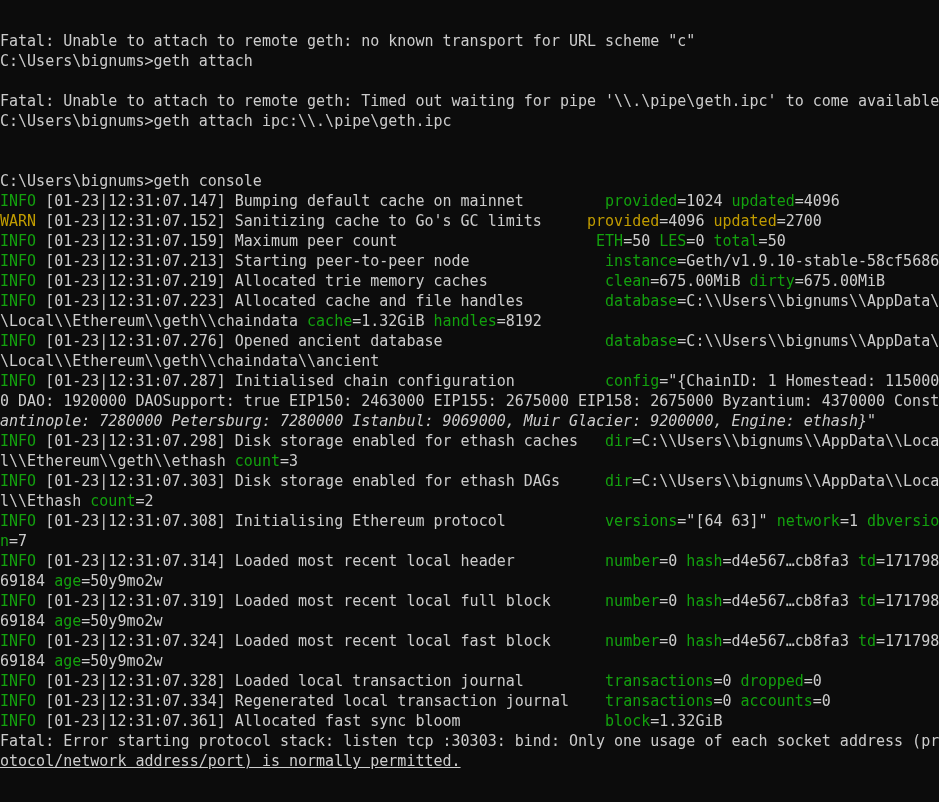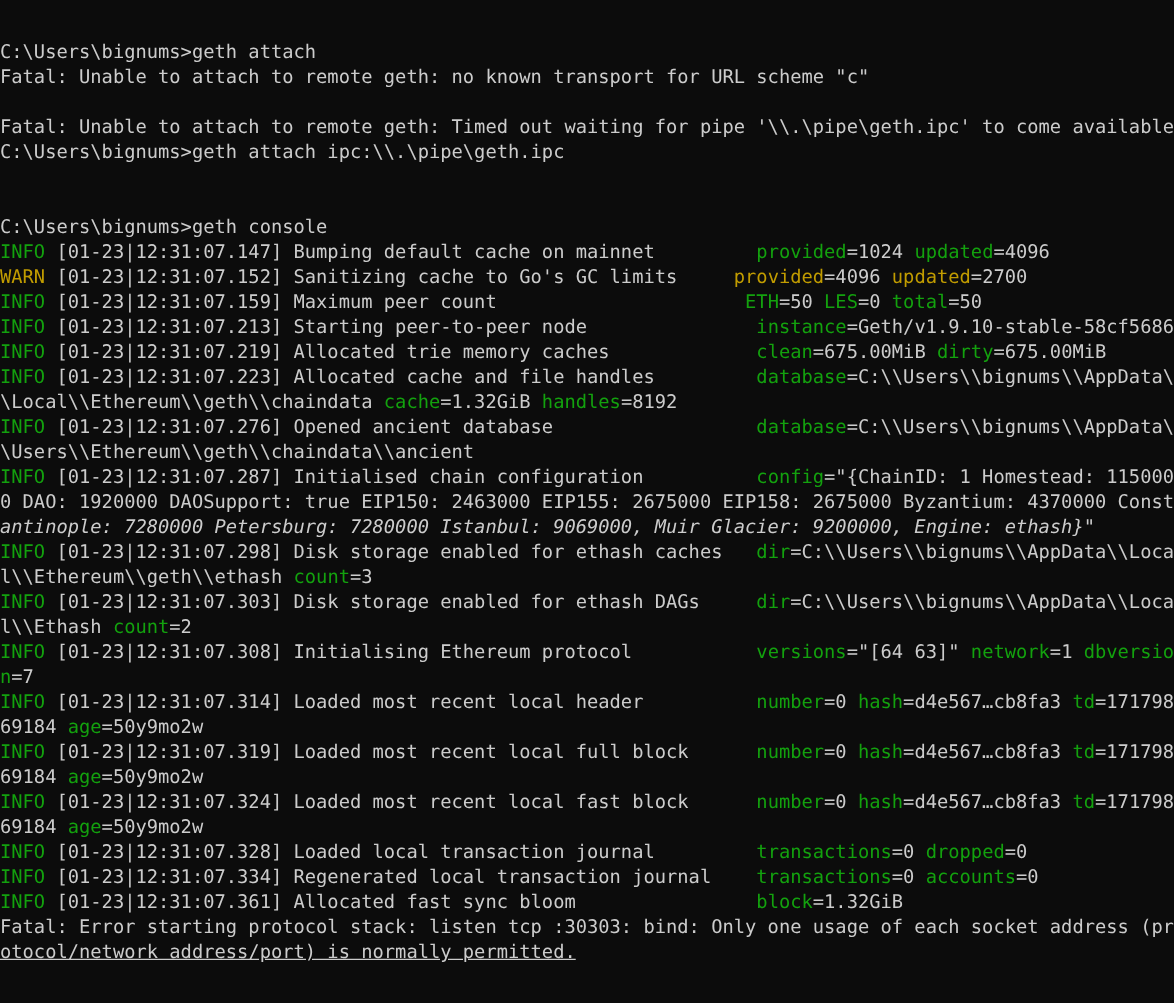--- a/index.html
+++ b/index.html
@@ -40,37 +40,37 @@
   .c-white  { color: #cccccc; }
   .c-dgreen { color: #13a10e; }
   .c-yellow { color: #c19c00; }
 </style>
 </head>
 <body style="background: rgb(12, 12, 12);">
 
 <div id="terminal" style="background: rgb(12, 12, 12);">
   <div id="screen">
       <div class="line">&nbsp;</div>
+      <div class="line"><span class="seg c-white" style="color: rgb(204, 204, 204);">Fatal: Unable to attach to remote geth: no known transport for URL scheme "c"</span></div>
       <div class="line"><span class="seg c-white" style="color: rgb(204, 204, 204);">C:\Users\bignums&gt;geth attach</span></div>
-      <div class="line"><span class="seg c-white" style="color: rgb(204, 204, 204);">Fatal: Unable to attach to remote geth: no known transport for URL scheme "c"</span></div>
       <div class="line">&nbsp;</div>
       <div class="line"><span class="seg c-white" style="color: rgb(204, 204, 204);">Fatal: Unable to attach to remote geth: Timed out waiting for pipe '\\.\pipe\geth.ipc' to come available</span></div>
       <div class="line"><span class="seg c-white" style="color: rgb(204, 204, 204);">C:\Users\bignums&gt;geth attach ipc:\\.\pipe\geth.ipc</span></div>
       <div class="line">&nbsp;</div>
       <div class="line">&nbsp;</div>
       <div class="line"><span class="seg c-white" style="color: rgb(204, 204, 204);">C:\Users\bignums&gt;geth console</span></div>
       <div class="line"><span class="seg c-dgreen" style="color: rgb(19, 161, 14);">INFO </span><span class="seg c-white" style="color: rgb(204, 204, 204);">[01-23|12:31:07.147] Bumping default cache on mainnet         </span><span class="seg c-dgreen" style="color: rgb(19, 161, 14);">provided</span><span class="seg c-white" style="color: rgb(204, 204, 204);">=1024 </span><span class="seg c-dgreen" style="color: rgb(19, 161, 14);">updated</span><span class="seg c-white" style="color: rgb(204, 204, 204);">=4096</span></div>
       <div class="line"><span class="seg c-yellow" style="color: rgb(193, 156, 0);">WARN </span><span class="seg c-white" style="color: rgb(204, 204, 204);">[01-23|12:31:07.152] Sanitizing cache to Go's GC limits     </span><span class="seg c-yellow" style="color: rgb(193, 156, 0);">provided</span><span class="seg c-white" style="color: rgb(204, 204, 204);">=4096 </span><span class="seg c-yellow" style="color: rgb(193, 156, 0);">updated</span><span class="seg c-white" style="color: rgb(204, 204, 204);">=2700</span></div>
       <div class="line"><span class="seg c-dgreen" style="color: rgb(19, 161, 14);">INFO </span><span class="seg c-white" style="color: rgb(204, 204, 204);">[01-23|12:31:07.159] Maximum peer count                      </span><span class="seg c-dgreen" style="color: rgb(19, 161, 14);">ETH</span><span class="seg c-white" style="color: rgb(204, 204, 204);">=50 </span><span class="seg c-dgreen" style="color: rgb(19, 161, 14);">LES</span><span class="seg c-white" style="color: rgb(204, 204, 204);">=0 </span><span class="seg c-dgreen" style="color: rgb(19, 161, 14);">total</span><span class="seg c-white" style="color: rgb(204, 204, 204);">=50</span></div>
       <div class="line"><span class="seg c-dgreen" style="color: rgb(19, 161, 14);">INFO </span><span class="seg c-white" style="color: rgb(204, 204, 204);">[01-23|12:31:07.213] Starting peer-to-peer node               </span><span class="seg c-dgreen" style="color: rgb(19, 161, 14);">instance</span><span class="seg c-white" style="color: rgb(204, 204, 204);">=Geth/v1.9.10-stable-58cf5686</span></div>
       <div class="line"><span class="seg c-dgreen" style="color: rgb(19, 161, 14);">INFO </span><span class="seg c-white" style="color: rgb(204, 204, 204);">[01-23|12:31:07.219] Allocated trie memory caches             </span><span class="seg c-dgreen" style="color: rgb(19, 161, 14);">clean</span><span class="seg c-white" style="color: rgb(204, 204, 204);">=675.00MiB </span><span class="seg c-dgreen" style="color: rgb(19, 161, 14);">dirty</span><span class="seg c-white" style="color: rgb(204, 204, 204);">=675.00MiB</span></div>
       <div class="line"><span class="seg c-dgreen" style="color: rgb(19, 161, 14);">INFO </span><span class="seg c-white" style="color: rgb(204, 204, 204);">[01-23|12:31:07.223] Allocated cache and file handles         </span><span class="seg c-dgreen" style="color: rgb(19, 161, 14);">database</span><span class="seg c-white" style="color: rgb(204, 204, 204);">=C:\\Users\\bignums\\AppData\</span></div>
       <div class="line"><span class="seg c-white" style="color: rgb(204, 204, 204);">\Local\\Ethereum\\geth\\chaindata </span><span class="seg c-dgreen" style="color: rgb(19, 161, 14);">cache</span><span class="seg c-white" style="color: rgb(204, 204, 204);">=1.32GiB </span><span class="seg c-dgreen" style="color: rgb(19, 161, 14);">handles</span><span class="seg c-white" style="color: rgb(204, 204, 204);">=8192</span></div>
       <div class="line"><span class="seg c-dgreen" style="color: rgb(19, 161, 14);">INFO </span><span class="seg c-white" style="color: rgb(204, 204, 204);">[01-23|12:31:07.276] Opened ancient database                  </span><span class="seg c-dgreen" style="color: rgb(19, 161, 14);">database</span><span class="seg c-white" style="color: rgb(204, 204, 204);">=C:\\Users\\bignums\\AppData\</span></div>
-      <div class="line"><span class="seg c-white" style="color: rgb(204, 204, 204);">\Users\\Ethereum\\geth\\chaindata\\ancient</span></div>
+      <div class="line"><span class="seg c-white" style="color: rgb(204, 204, 204);">\Local\\Ethereum\\geth\\chaindata\\ancient</span></div>
       <div class="line"><span class="seg c-dgreen" style="color: rgb(19, 161, 14);">INFO </span><span class="seg c-white" style="color: rgb(204, 204, 204);">[01-23|12:31:07.287] Initialised chain configuration          </span><span class="seg c-dgreen" style="color: rgb(19, 161, 14);">config</span><span class="seg c-white" style="color: rgb(204, 204, 204);">="{ChainID: 1 Homestead: 115000</span></div>
       <div class="line"><span class="seg c-white" style="color: rgb(204, 204, 204);">0 DAO: 1920000 DAOSupport: true EIP150: 2463000 EIP155: 2675000 EIP158: 2675000 Byzantium: 4370000 Const</span></div>
       <div class="line"><span class="seg c-white" style="color: rgb(204, 204, 204); font-style: italic;">antinople: 7280000 Petersburg: 7280000 Istanbul: 9069000, Muir Glacier: 9200000, Engine: ethash}"</span></div>
       <div class="line"><span class="seg c-dgreen" style="color: rgb(19, 161, 14);">INFO </span><span class="seg c-white" style="color: rgb(204, 204, 204);">[01-23|12:31:07.298] Disk storage enabled for ethash caches   </span><span class="seg c-dgreen" style="color: rgb(19, 161, 14);">dir</span><span class="seg c-white" style="color: rgb(204, 204, 204);">=C:\\Users\\bignums\\AppData\\Loca</span></div>
       <div class="line"><span class="seg c-white" style="color: rgb(204, 204, 204);">l\\Ethereum\\geth\\ethash </span><span class="seg c-dgreen" style="color: rgb(19, 161, 14);">count</span><span class="seg c-white" style="color: rgb(204, 204, 204);">=3</span></div>
       <div class="line"><span class="seg c-dgreen" style="color: rgb(19, 161, 14);">INFO </span><span class="seg c-white" style="color: rgb(204, 204, 204);">[01-23|12:31:07.303] Disk storage enabled for ethash DAGs     </span><span class="seg c-dgreen" style="color: rgb(19, 161, 14);">dir</span><span class="seg c-white" style="color: rgb(204, 204, 204);">=C:\\Users\\bignums\\AppData\\Loca</span></div>
       <div class="line"><span class="seg c-white" style="color: rgb(204, 204, 204);">l\\Ethash </span><span class="seg c-dgreen" style="color: rgb(19, 161, 14);">count</span><span class="seg c-white" style="color: rgb(204, 204, 204);">=2</span></div>
       <div class="line"><span class="seg c-dgreen" style="color: rgb(19, 161, 14);">INFO </span><span class="seg c-white" style="color: rgb(204, 204, 204);">[01-23|12:31:07.308] Initialising Ethereum protocol           </span><span class="seg c-dgreen" style="color: rgb(19, 161, 14);">versions</span><span class="seg c-white" style="color: rgb(204, 204, 204);">="[64 63]" </span><span class="seg c-dgreen" style="color: rgb(19, 161, 14);">network</span><span class="seg c-white" style="color: rgb(204, 204, 204);">=1 </span><span class="seg c-dgreen" style="color: rgb(19, 161, 14);">dbversio</span></div>
       <div class="line"><span class="seg c-dgreen" style="color: rgb(19, 161, 14);">n</span><span class="seg c-white" style="color: rgb(204, 204, 204);">=7</span></div>
       <div class="line"><span class="seg c-dgreen" style="color: rgb(19, 161, 14);">INFO </span><span class="seg c-white" style="color: rgb(204, 204, 204);">[01-23|12:31:07.314] Loaded most recent local header          </span><span class="seg c-dgreen" style="color: rgb(19, 161, 14);">number</span><span class="seg c-white" style="color: rgb(204, 204, 204);">=0 </span><span class="seg c-dgreen" style="color: rgb(19, 161, 14);">hash</span><span class="seg c-white" style="color: rgb(204, 204, 204);">=d4e567…cb8fa3 </span><span class="seg c-dgreen" style="color: rgb(19, 161, 14);">td</span><span class="seg c-white" style="color: rgb(204, 204, 204);">=171798</span></div>

